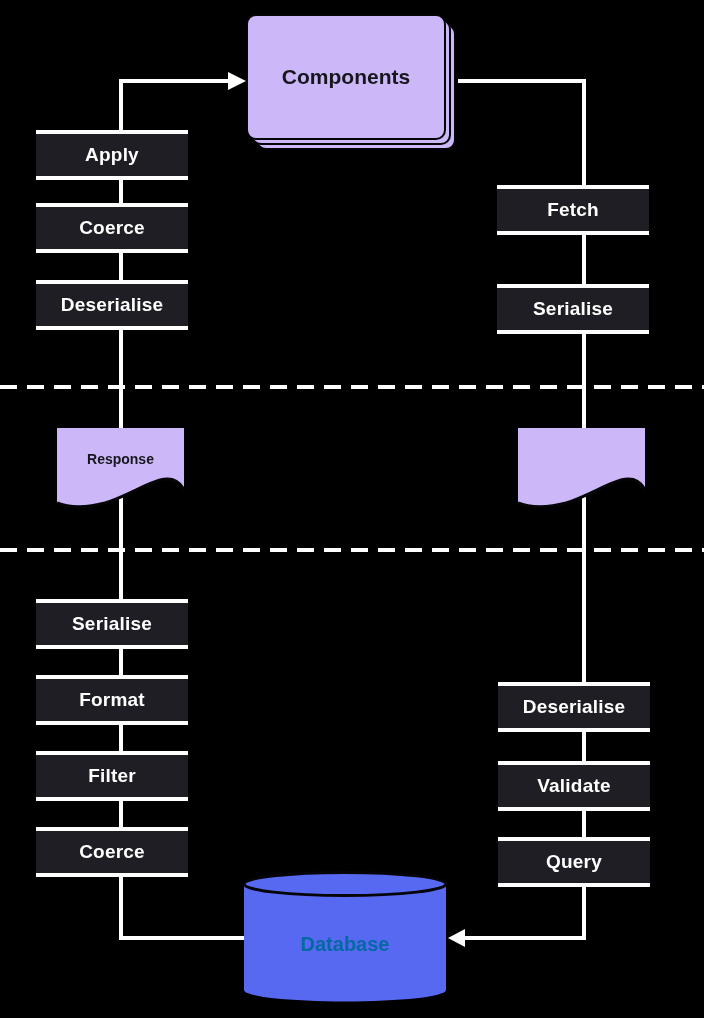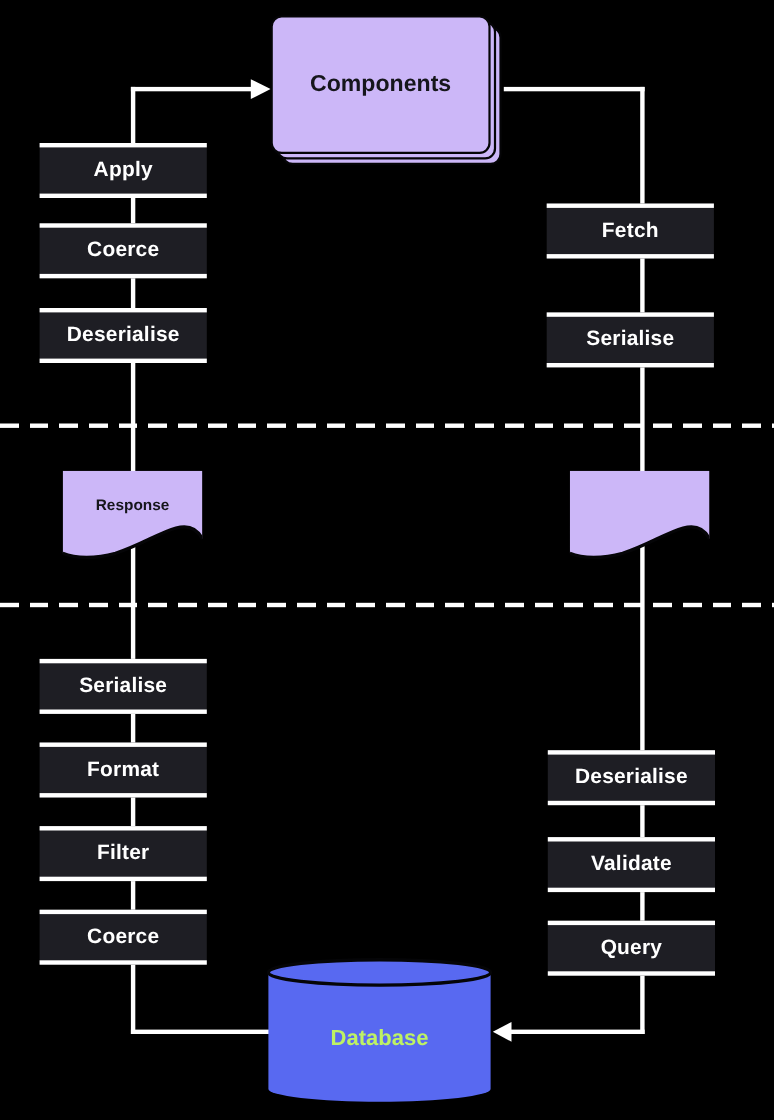--- a/index.html
+++ b/index.html
@@ -57,21 +57,21 @@
   .doc-label{
     position:absolute;left:0;top:0;width:127px;height:62px;
     display:flex;align-items:center;justify-content:center;
     color:var(--dark_text);font-size:14px;font-weight:700;
   }
   
   .database{position:absolute;left:241px;top:870px;width:208px;height:135px;z-index:3;}
   .db-label{
     position:absolute;left:0;top:0;width:208px;height:135px;box-sizing:border-box;
     padding-top:14px;display:flex;align-items:center;justify-content:center;
-    color:#bef264;font-size:20px;font-weight:700;
+    color:#0369a1;font-size:20px;font-weight:700;
   }
 </style>
 </head>
 <body>
 
 <div class="canvas">
 
   <div class="line" style="left:119px;top:79px;width:4px;height:861px"></div>
   <div class="line" style="left:582px;top:79px;width:4px;height:861px"></div>
   <div class="line" style="left:119px;top:79px;width:110px;height:4px"></div>

